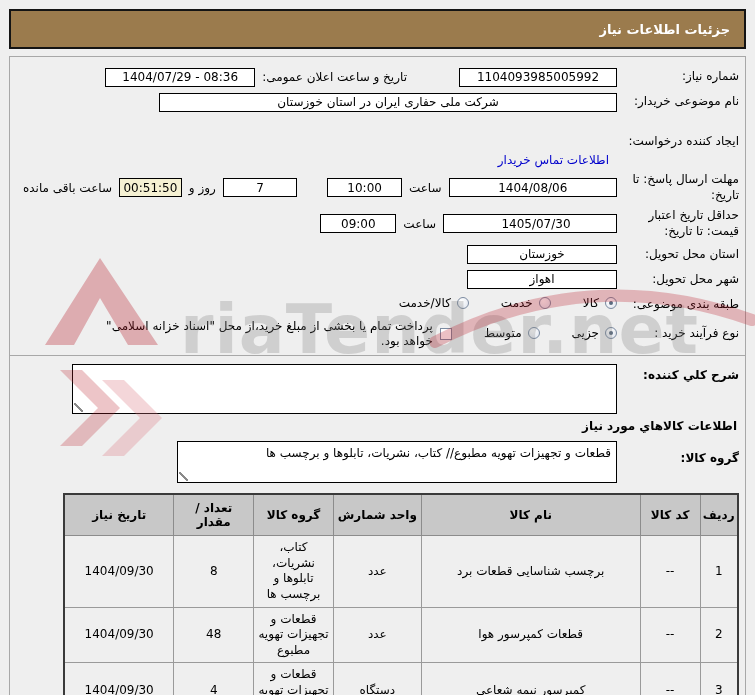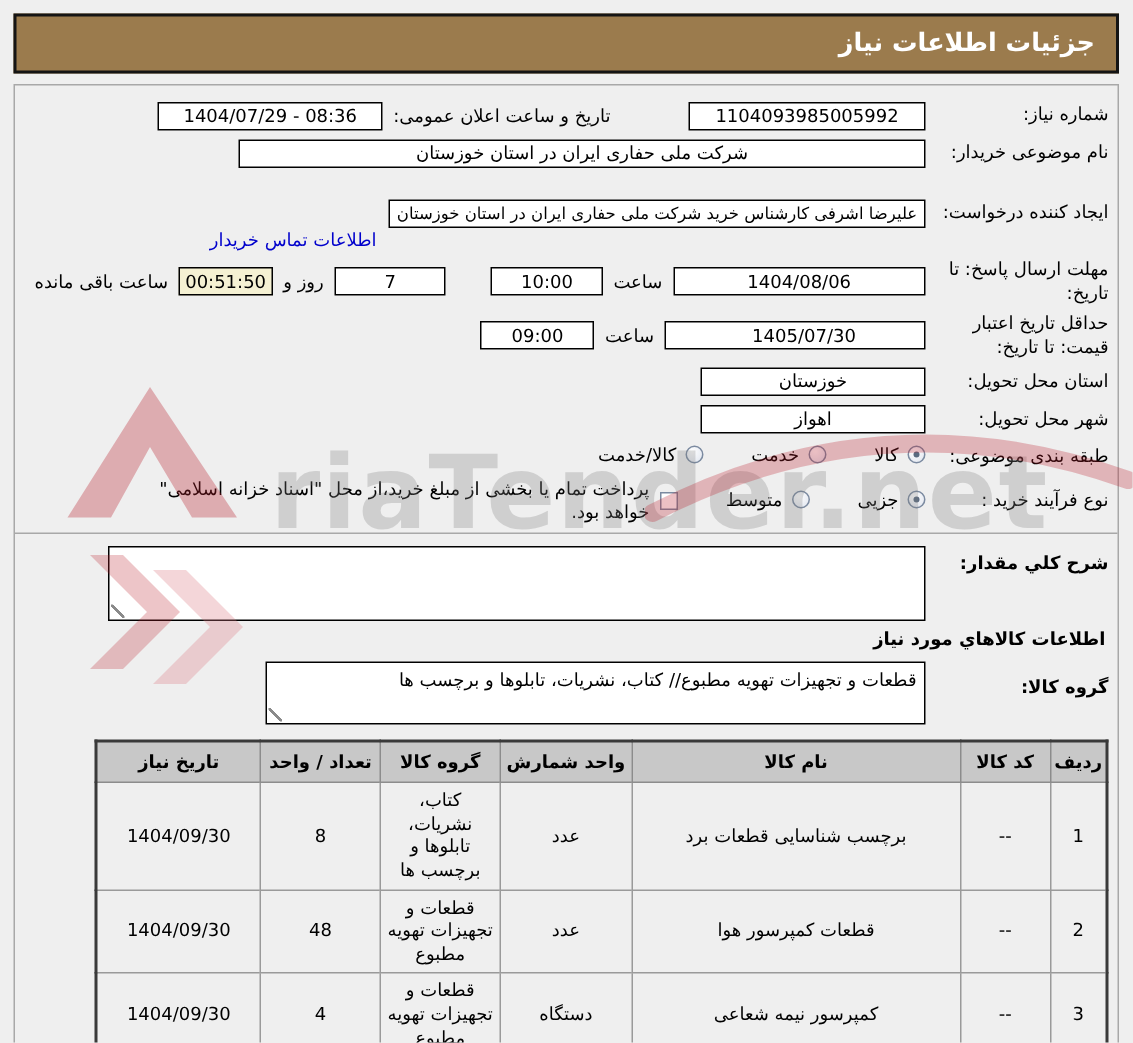--- a/index.html
+++ b/index.html
@@ -5,21 +5,21 @@
   html,body{margin:0;padding:0;}
   body{
     width:755px;height:695px;position:relative;overflow:hidden;
     background:var(--bg,#EFEFEF);
     font-family:"DejaVu Sans","Liberation Sans",sans-serif;
     font-size:12px;color:#000;direction:rtl;
   }
   .titlebar{
     margin:9px 9px 7px 9px;height:40px;box-sizing:border-box;
     background:var(--brown,#9B7B4D);border:2px solid #141414;
-    color:#fff;font-weight:bold;font-size:17px;
+    color:#fff;font-weight:bold;font-size:13px;
     display:flex;align-items:center;padding-right:14px;
   }
   .panel{margin:0 9px;border:1px solid #A8A8A8;}
   .sec1{padding:10px 6px 2px 6px;}
   .sec2{border-top:1px solid #A8A8A8;padding:8px 6px 8px 6px;position:relative;}
   .frow{display:flex;align-items:center;margin-bottom:5px;min-height:20px;}
   .flabel{width:118px;flex:0 0 118px;padding-left:4px;line-height:1.3;}
   .flabel.bold{font-weight:bold;}
   .ibox{
     background:#fff;border:1px solid #000;height:19px;box-sizing:border-box;
@@ -99,21 +99,20 @@
       <span class="ibox ltr" style="width:150px;">1404/07/29 - 08:36</span>
     </div>
 
     <div class="frow">
       <span class="flabel">نام موضوعی خریدار:</span>
       <span class="ibox" style="width:458px;">شرکت ملی حفاری ایران در استان خوزستان</span>
     </div>
 
     <div class="frow">
       <span class="flabel">ایجاد کننده درخواست:</span>
-      <span class="ibox" style="width:358px;font-size:11px;">علیرضا اشرفی کارشناس خرید شرکت ملی حفاری ایران در استان خوزستان</span>
       <span class="gap8"></span>
       <a class="link">اطلاعات تماس خریدار</a>
     </div>
 
     <div class="frow">
       <span class="flabel">مهلت ارسال پاسخ: تا تاریخ:</span>
       <span class="ibox ltr" style="width:172px;">1404/08/06</span>
       <span class="mini-label">ساعت</span>
       <span class="ibox ltr" style="width:76px;">10:00</span>
       <span class="gap30"></span>
@@ -164,21 +163,21 @@
             <span>متوسط</span>
           </span></span>
       <span class="checkbox"></span>
       <span class="chk-text" style="max-width:330px;">پرداخت تمام یا بخشی از مبلغ خرید،از محل "اسناد خزانه اسلامی" خواهد بود.</span>
     </div>
   </div>
 
   <div class="sec2">
 
     <div class="frow" style="align-items:flex-start;">
-      <span class="flabel bold" style="padding-top:4px;">شرح کلي مقدار:</span>
+      <span class="flabel bold" style="padding-top:4px;">شرح کلي کننده:</span>
       <div class="tarea" style="width:545px;height:50px;">
         <span class="handle"></span>
       </div>
     </div>
 
     <div class="sec-title">اطلاعات کالاهاي مورد نیاز</div>
 
     <div class="frow" style="align-items:flex-start;margin-bottom:10px;">
       <span class="flabel bold" style="padding-top:10px;">گروه کالا:</span>
       <div class="tarea" style="width:440px;height:42px;padding-left:16px;">
@@ -197,21 +196,21 @@
           <col class="c-qty">
           <col class="c-date">
       </colgroup>
       <thead>
           <tr>
             <th>ردیف</th>
             <th>کد کالا</th>
             <th>نام کالا</th>
             <th>واحد شمارش</th>
             <th>گروه کالا</th>
-            <th>تعداد / واحد</th>
+            <th>تعداد / مقدار</th>
             <th>تاریخ نیاز</th>
           </tr>
         </thead>
       <tbody>
           <tr>
             <td>1</td>
             <td>--</td>
             <td>برچسب شناسایی قطعات برد</td>
             <td>عدد</td>
             <td>کتاب، نشریات، تابلوها و برچسب ها</td>

